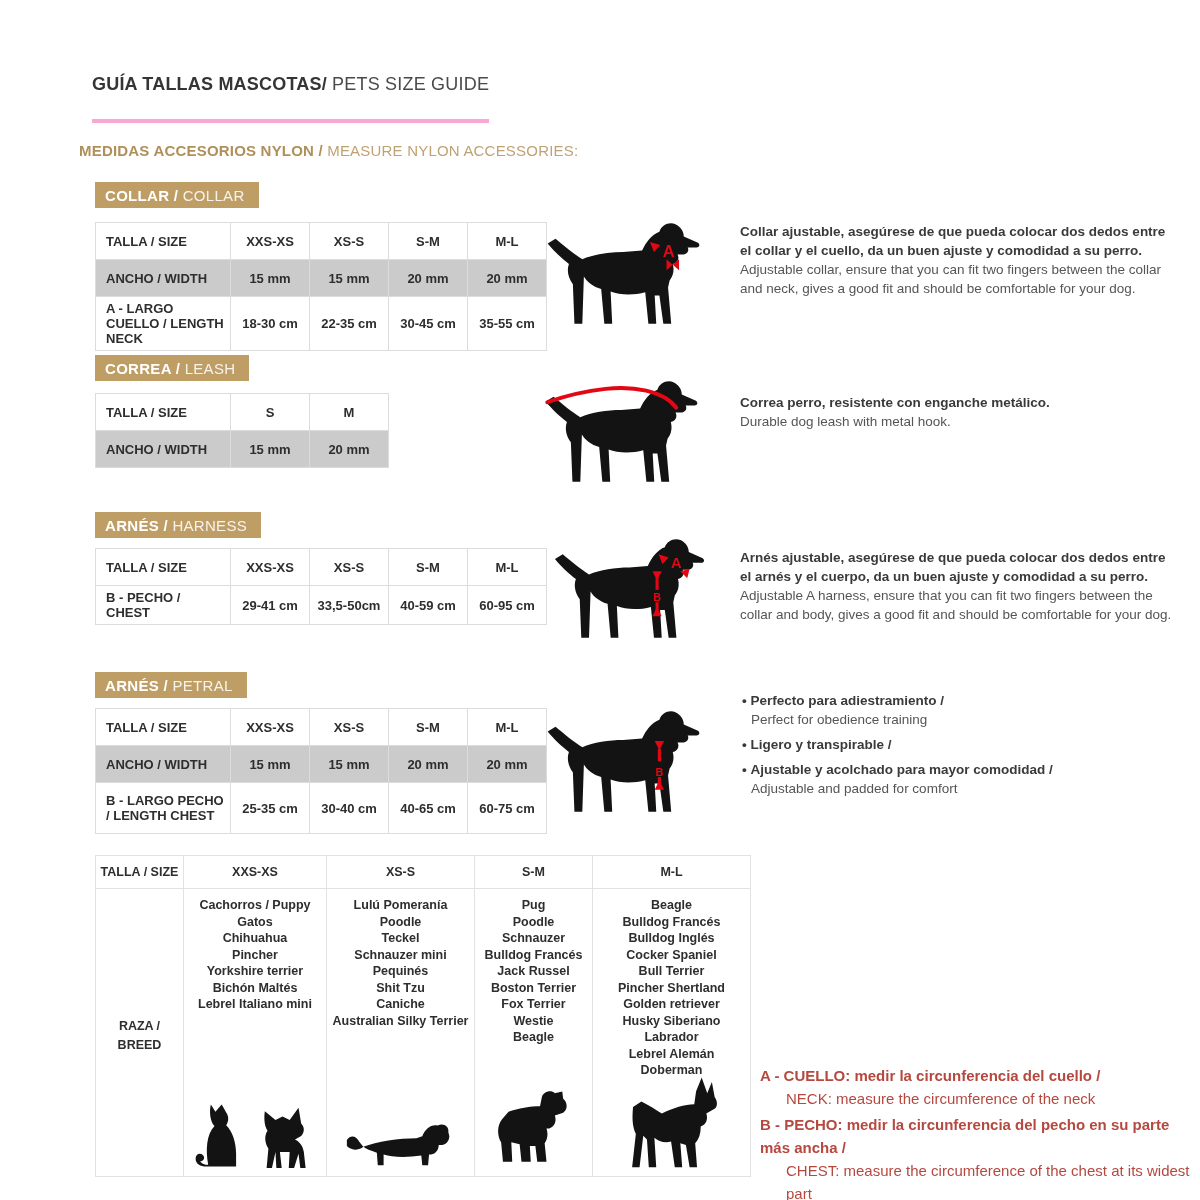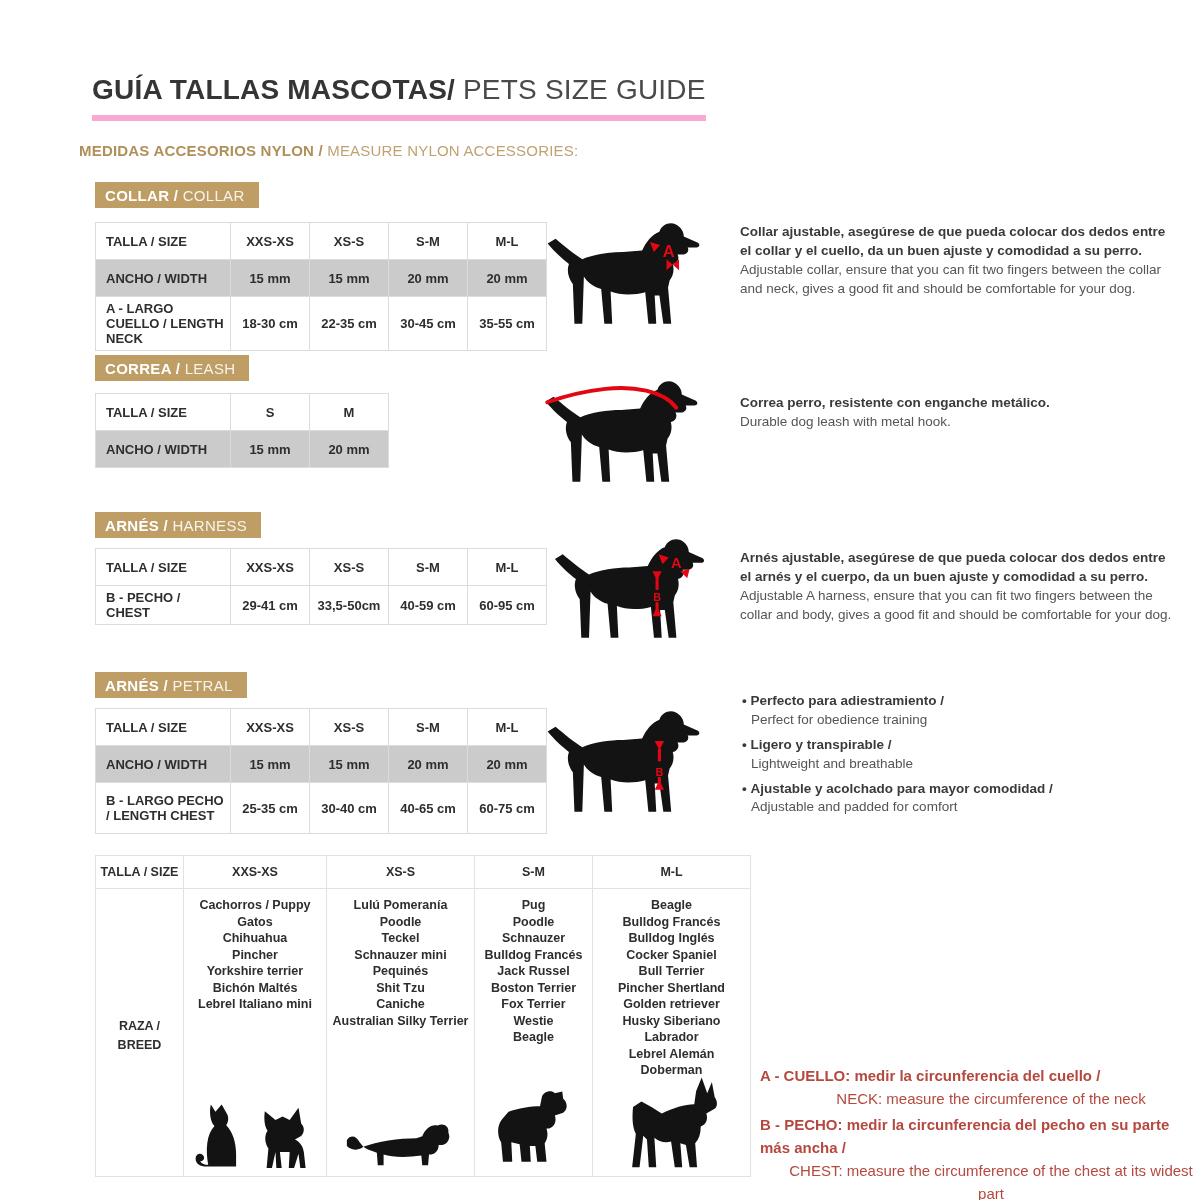--- a/index.html
+++ b/index.html
@@ -1,21 +1,21 @@
 <!DOCTYPE html>
 <html><head>
 <meta charset="utf-8">
 <style>
   html,body{margin:0;padding:0;background:#fff;}
   .page{position:relative;width:1200px;height:1200px;background:#ffffff;
         font-family:"Liberation Sans",sans-serif;color:#333;overflow:hidden;}
 
   
-  .title{position:absolute;left:92px;top:74px;font-size:28px;letter-spacing:.2px;
-         padding-bottom:9px;border-bottom:6px solid #f9a8d4;}
+  .title{position:absolute;left:92px;top:74px;font-size:18px;letter-spacing:.2px;
+         padding-bottom:24px;border-bottom:4px solid #f9a8d4;}
   .title .es{font-weight:bold;color:#353535;}
   .title .en{font-weight:normal;color:#4a4a4a;}
 
   
   .subtitle{position:absolute;left:79px;top:142px;font-size:15px;letter-spacing:.2px;}
   .subtitle .es{font-weight:bold;color:#B0905A;}
   .subtitle .en{font-weight:normal;color:#BFA273;}
 
   
   .badge{position:absolute;background:#BF9E66;color:#fff;font-size:15px;
@@ -58,21 +58,21 @@
   .breedlist div{line-height:1.32;}
   .razacell{display:flex;height:100%;align-items:center;justify-content:center;}
   .razacell span{display:inline-block;width:60px;line-height:1.5;}
   .sils{position:absolute;left:0;right:0;bottom:4px;display:flex;justify-content:center;
         align-items:flex-end;gap:10px;}
 
   
   .notes{position:absolute;left:760px;top:1064px;width:436px;font-size:15px;
          line-height:1.55;color:#B5483F;}
   .notes .es{font-weight:bold;}
-  .notes .en{font-weight:normal;margin-left:26px;display:block;text-align:center;}
+  .notes .en{font-weight:normal;margin-left:26px;display:block;}
   .notes .pair{margin-bottom:2px;}
 </style>
 </head>
 <body>
 
 <div class="page">
 
   <svg width="0" height="0" style="position:absolute" aria-hidden="true">
     <defs>
       <path id="dogbody" fill="#131313" d="M8,40 L18,34 C30,44 42,54 52,60 C66,54 86,51 104,51 L128,49 C133,38 141,28 150,25
@@ -248,21 +248,20 @@
     </g>
   </svg>
 
   <ul class="bullets" style="top:692px;">
     <li>
       <span class="es">Perfecto para adiestramiento /</span>
       <span class="en">Perfect for obedience training</span>
     </li>
     <li>
       <span class="es">Ligero y transpirable /</span>
-      <span class="en">Lightweight and breathable</span>
     </li>
     <li>
       <span class="es">Ajustable y acolchado para mayor comodidad /</span>
       <span class="en">Adjustable and padded for comfort</span>
     </li>
   </ul>
 
   <table class="breedtable">
     <tbody>
         <tr class="hdr">

